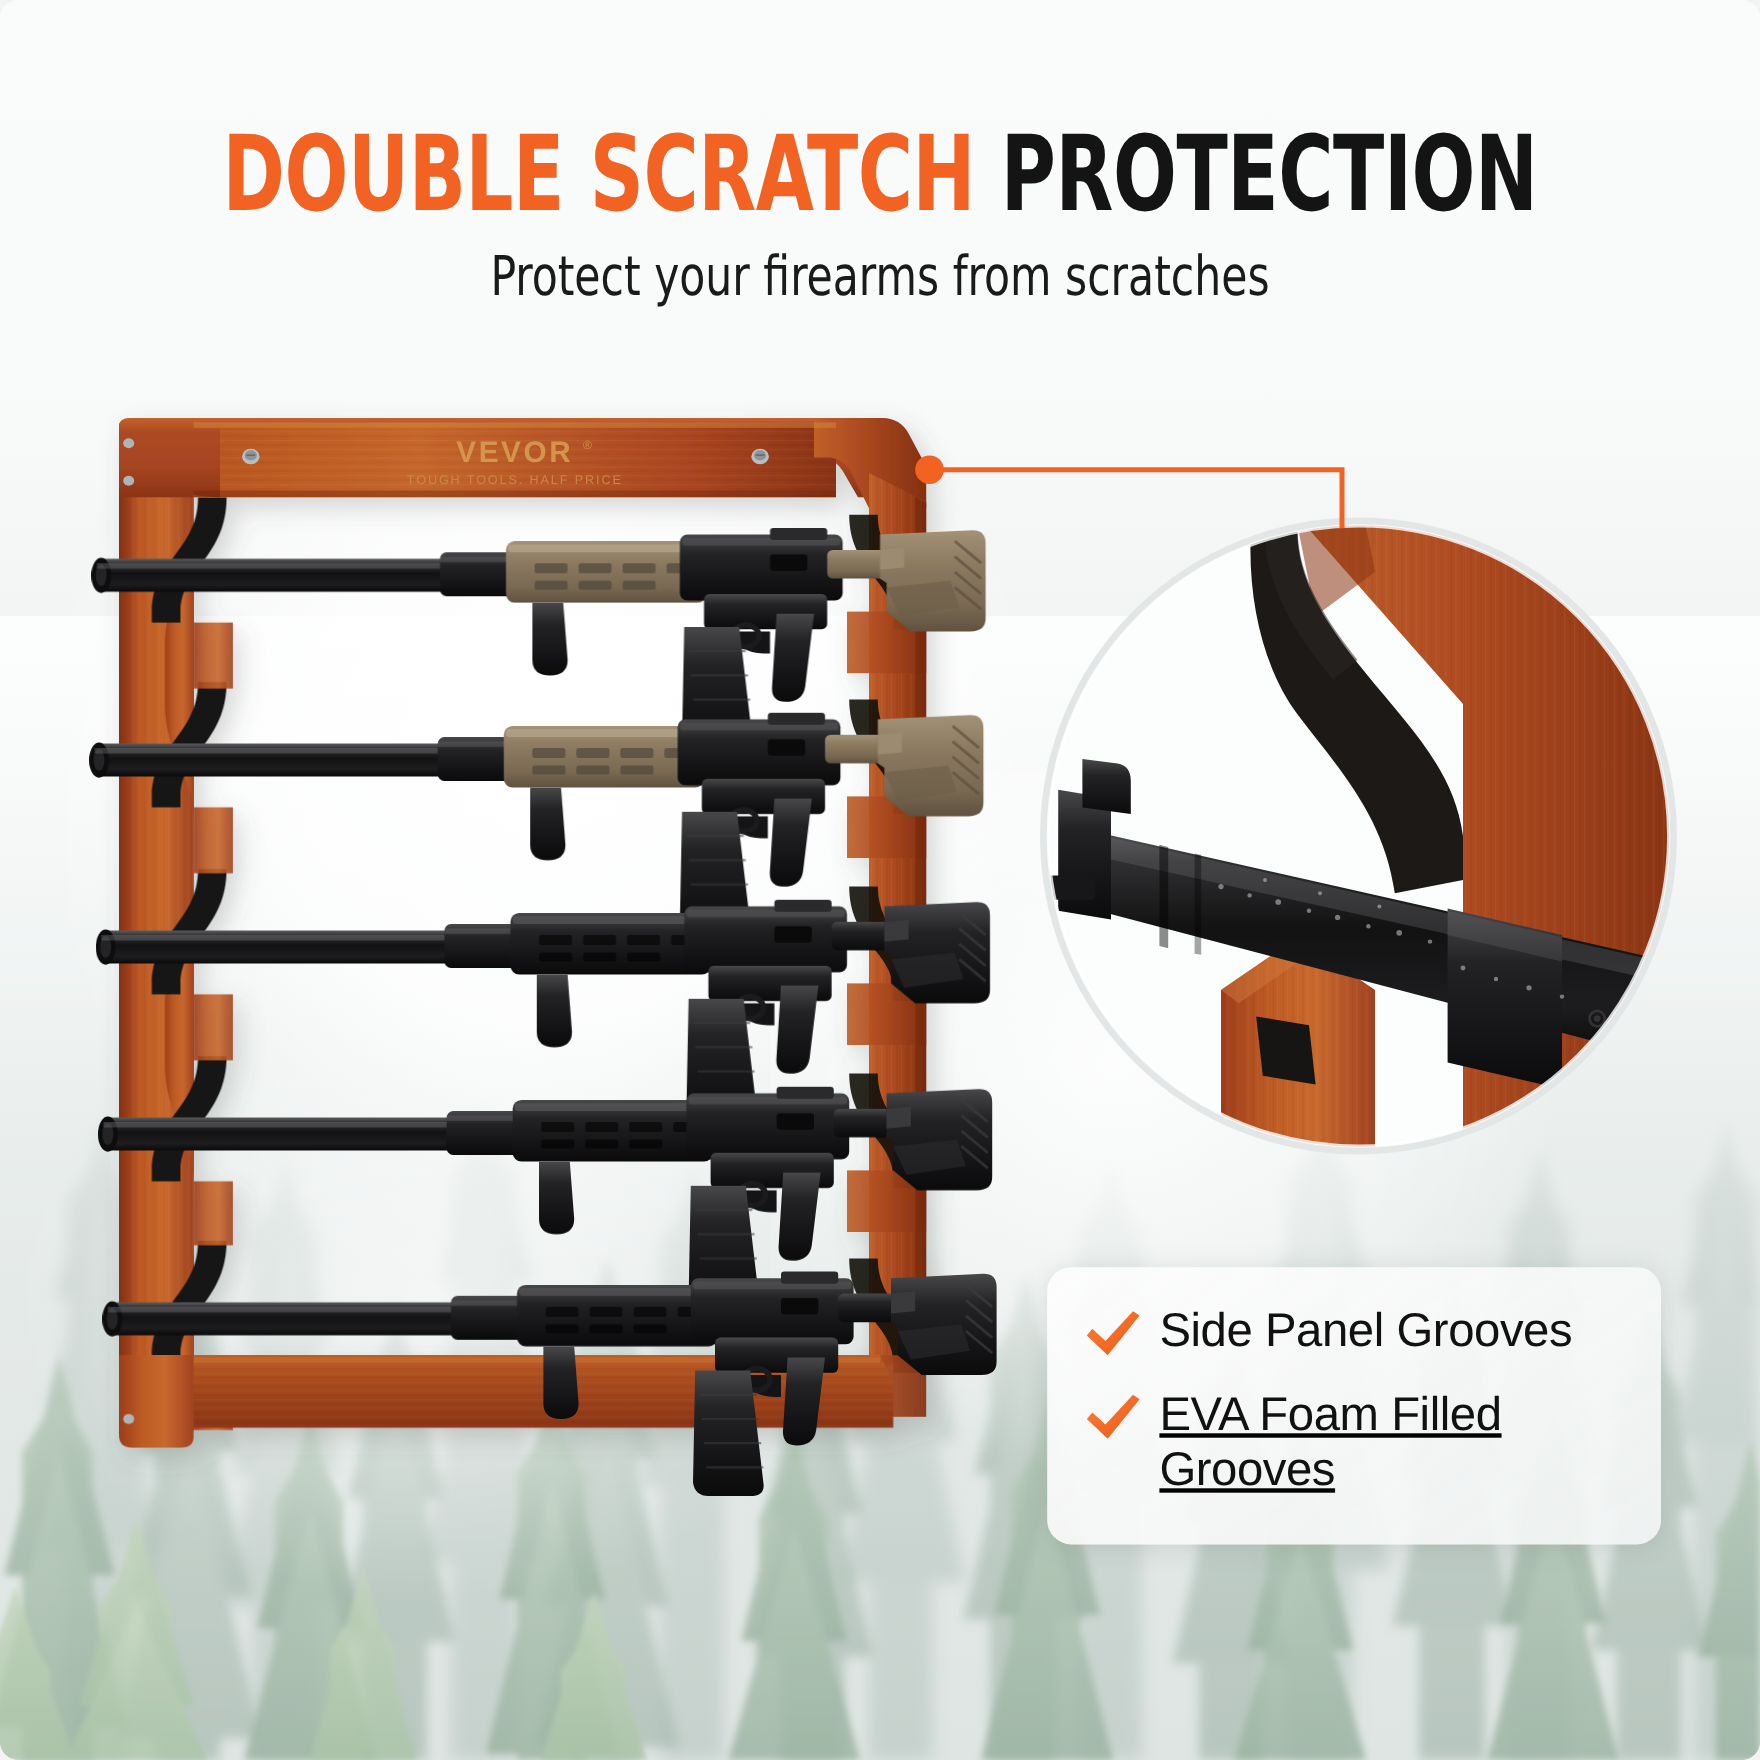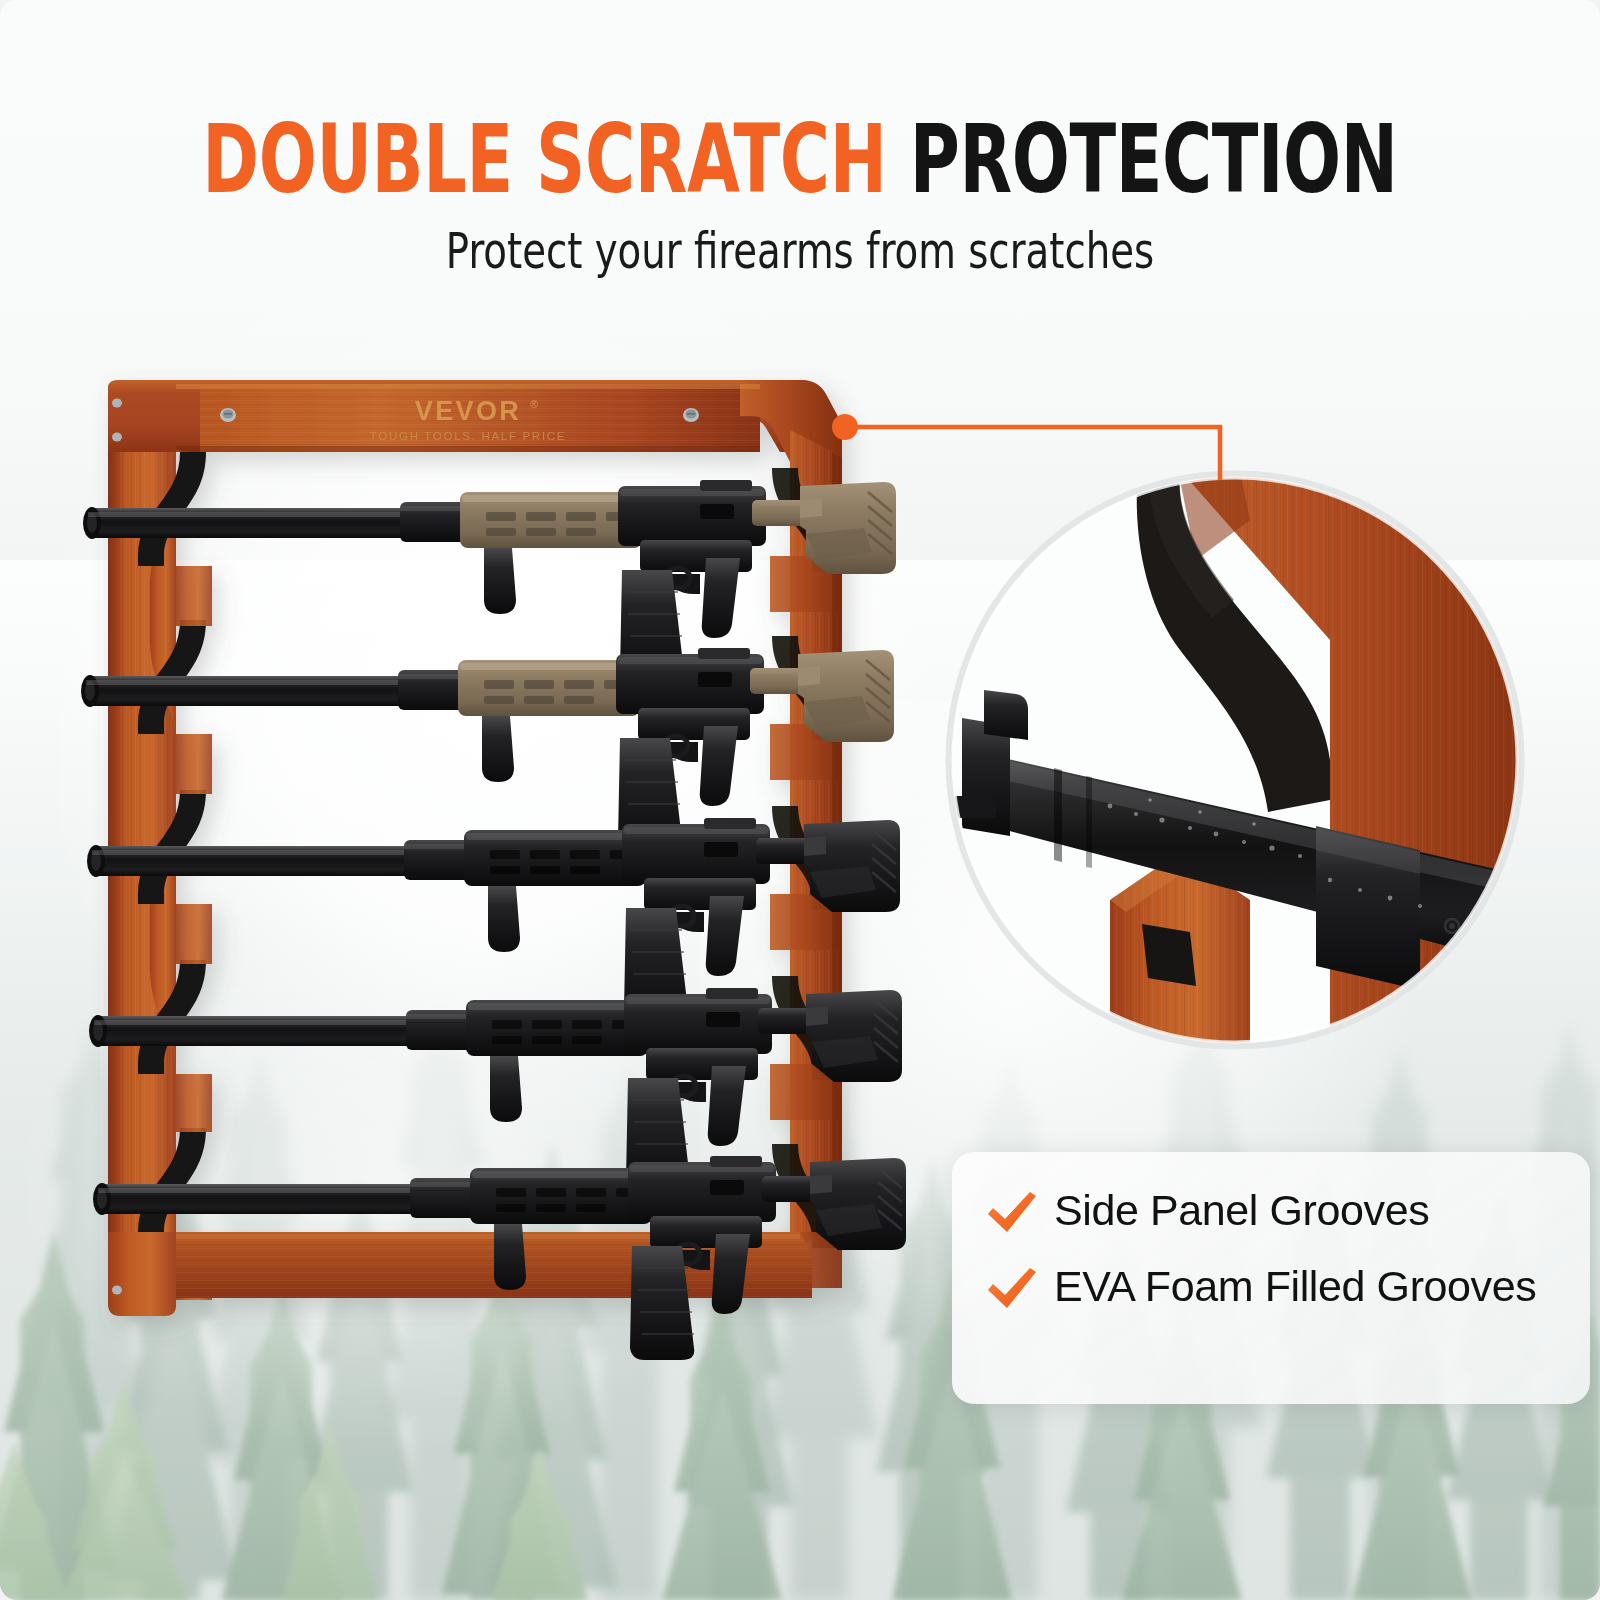--- a/index.html
+++ b/index.html
@@ -71,28 +71,28 @@
   }
 
   
   #product { position:absolute; left:0; top:0; width:1600px; height:1600px; }
 
   
   .callout-line { position:absolute; left:0; top:0; width:1600px; height:1600px; pointer-events:none; }
 
   
   .feature-card {
-    position:absolute; left:952px; top:1152px; width:638px; height:252px;
+    position:absolute; left:952px; top:1152px; width:558px; height:252px;
     background:linear-gradient(145deg, rgba(252,252,252,.955) 0%, rgba(247,248,248,.93) 55%, rgba(243,245,245,.90) 100%);
     border-radius:22px;
     box-shadow:0 3px 22px rgba(90,100,100,.17);
     padding:34px 30px 0 34px;
   }
   .feature-row { display:flex; align-items:flex-start; margin-bottom:26px; }
-  .feature-row:last-child { margin-bottom:0; }
+  .feature-row:last-child { margin-bottom:0;text-decoration:underline; }
   .check {
     width:52px; min-width:52px; height:46px; margin-right:16px; margin-top:4px;
   }
   .feature-label {
     font-size:43px; line-height:1.16; color:#111; font-weight:400;
     font-family:"Liberation Sans","DejaVu Sans",sans-serif;
     letter-spacing:-.4px;
   }
 </style>
 </head>

